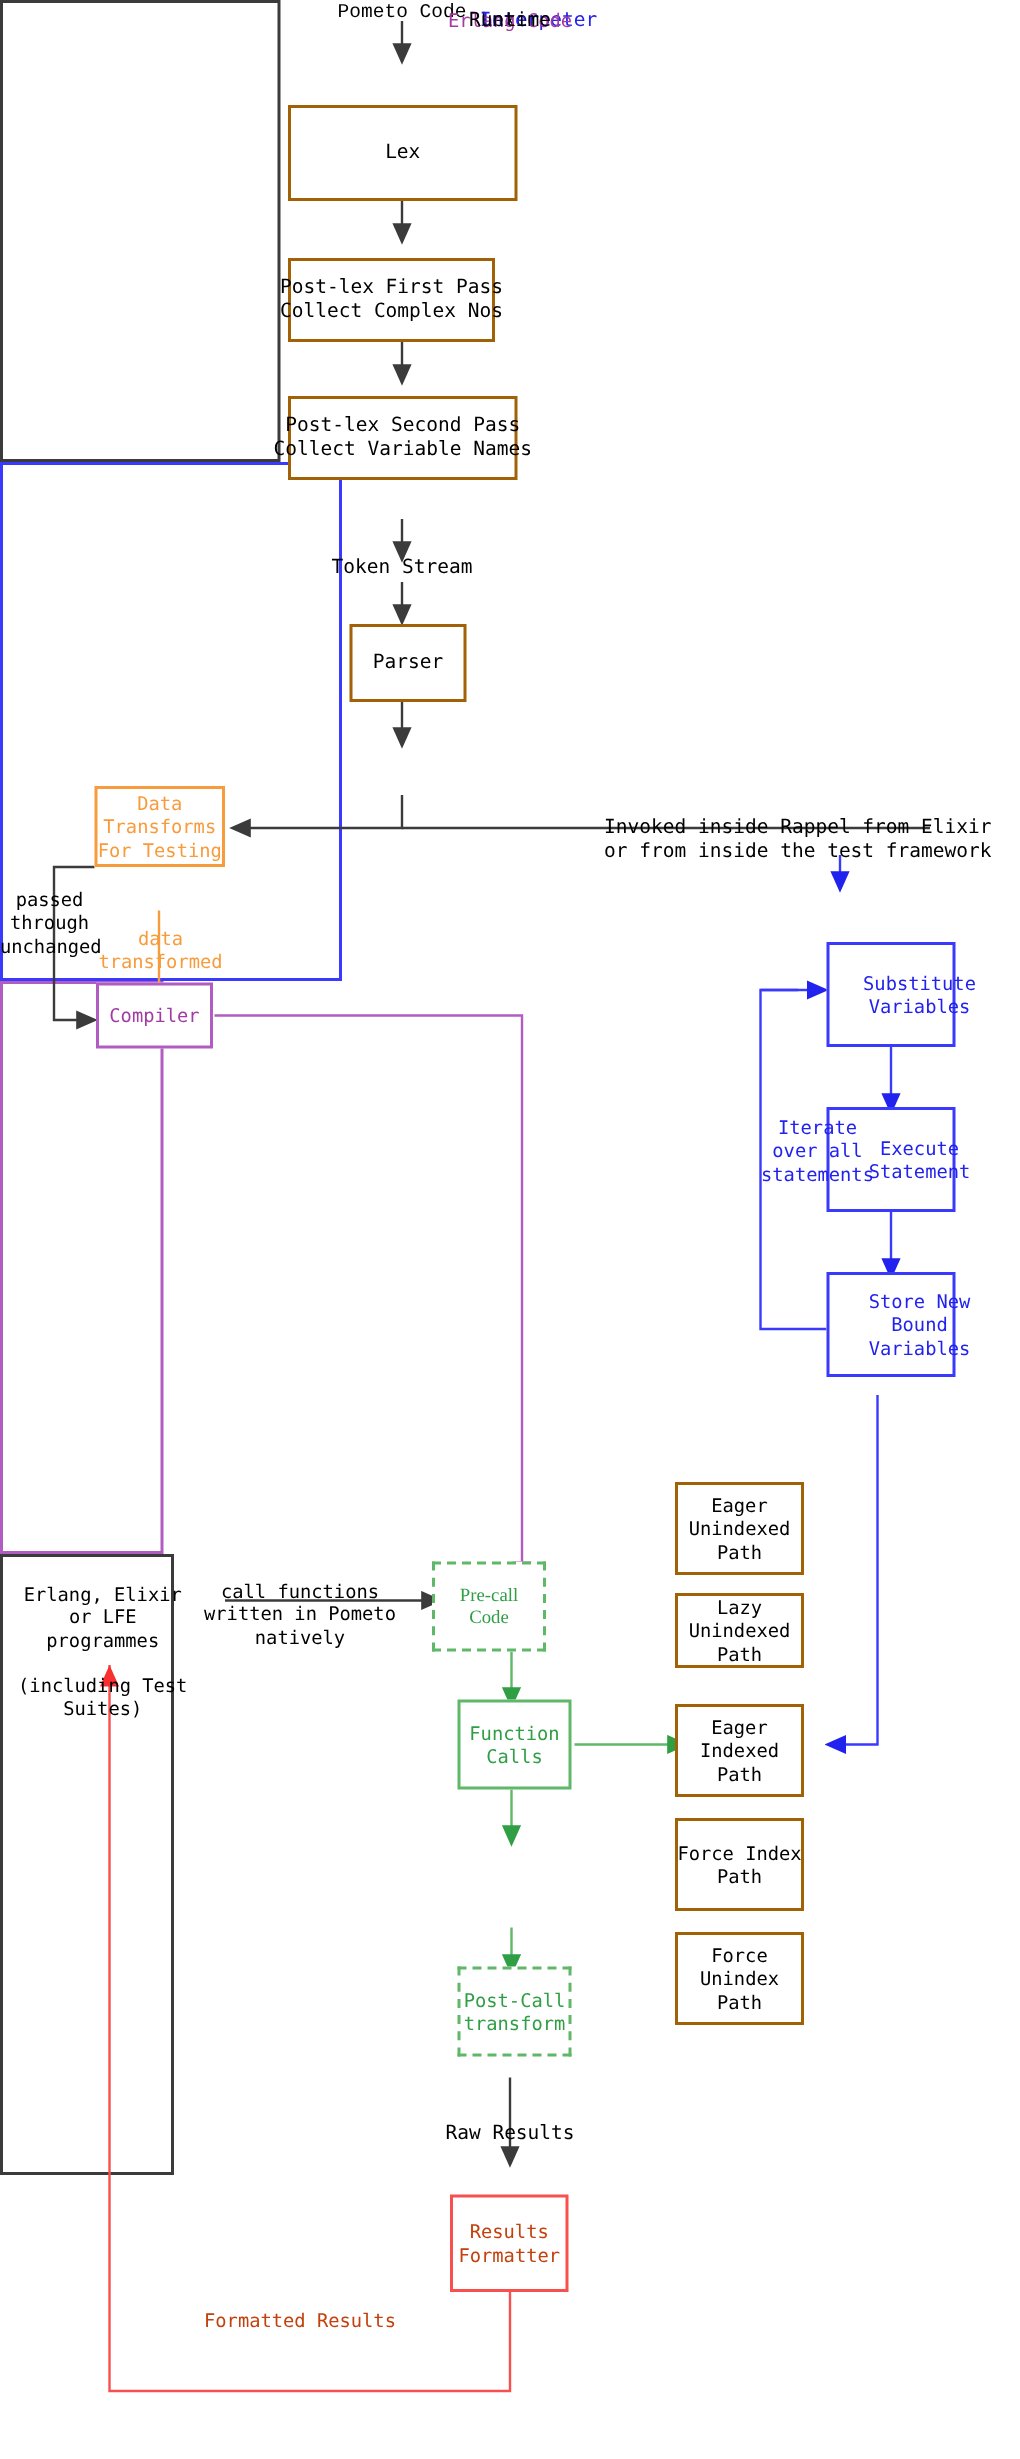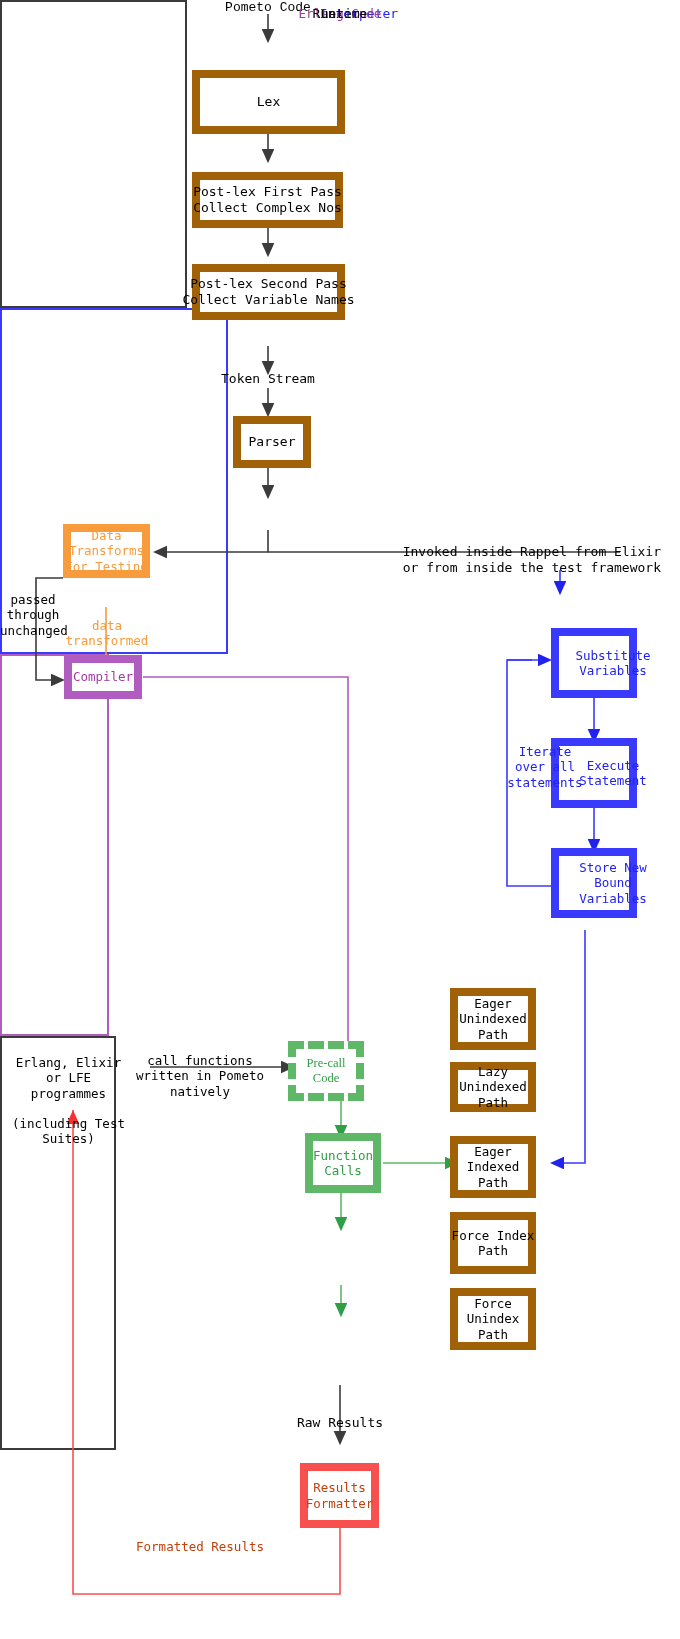--- a/index.html
+++ b/index.html
@@ -6,21 +6,21 @@
   html,body{margin:0;padding:0;background:#ffffff;}
   body{
     width:680px;height:1639px;position:relative;overflow:hidden;
     font-family:"DejaVu Sans Mono","Liberation Mono",monospace;
     color:#000;
   }
   #stage{position:absolute;left:0;top:0;width:680px;height:1639px;}
   .node{position:absolute;box-sizing:border-box;display:flex;align-items:center;
         justify-content:center;text-align:center;white-space:pre;line-height:1.22;}
   .lbl{position:absolute;white-space:pre;text-align:center;line-height:1.22;}
-  .box{border:8px solid #a16207;background:#fff;}
+  .box{border:2px solid #a16207;background:#fff;}
   .grp{border:2px solid #3b3b3b;background:#fff;}
   .grp-title{position:absolute;left:0;right:0;top:6px;text-align:center;white-space:pre;}
   .orange{color:#f89b3c;border-color:#f89b3c;}
   .purple{color:#a23ba2;border-color:#b05cc0;}
   .blue{color:#2222ee;border-color:#3a3aff;padding-left:38px;}
   .green{color:#2f9e44;border-color:#5fb868;}
   .red{color:#c2410c;border-color:#f8504f;}
   .dash{border-style:dashed;}
   svg#wires{position:absolute;left:0;top:0;width:680px;height:1639px;pointer-events:none;}
   .fs13{font-size:13px;}
@@ -89,21 +89,21 @@
       <path d="M340,1528 L340,1594 L73,1594 L73,1110" marker-end="url(#ah-r)"></path>
     </g>
   </svg>
 
   <div class="lbl fs13" style="left:168px;top:0px;width:200px;font-family:Liberation Mono, monospace;">Pometo Code</div>
 
   <div class="grp" style="left:177px;top:42px;width:183px;height:304px;">
     <div class="grp-title fs13">Lexer</div>
   </div>
   <div class="node box fs13" style="left:192px;top:70px;width:153px;height:64px;">Lex</div>
-  <div class="node box fs13" style="left:192px;top:172px;width:151px;height:56px;">Post-lex First Pass
+  <div class="node box fs13" style="left:192px;top:172px;width:138px;height:56px;">Post-lex First Pass
 Collect Complex Nos</div>
   <div class="node box fs13" style="left:192px;top:264px;width:153px;height:56px;">Post-lex Second Pass
 Collect Variable Names</div>
 
   <div class="lbl fs13" style="left:168px;top:371px;width:200px;">Token Stream</div>
 
   <div class="node box fs13" style="left:233px;top:416px;width:78px;height:52px;">Parser</div>
 
 
   <div class="node box orange fs12" style="left:63px;top:524px;width:87px;height:54px;">Data
@@ -135,20 +135,22 @@
 over all
 statements</div>
 
   <div class="grp purple" style="left:293px;top:1010px;width:105px;height:378px;">
     <div class="grp-title fs12 purple">Erlang Code</div>
   </div>
   <div class="node box dash green fs12" style="left:288px;top:1041px;width:76px;height:60px;font-family:Liberation Serif, serif;">Pre-call
 Code</div>
   <div class="node box green fs12" style="left:305px;top:1133px;width:76px;height:60px;">Function
 Calls</div>
+  <div class="node box dash green fs12" style="left:305px;top:1311px;width:76px;height:60px;">Post-Call
+transform</div>
 
   <div class="grp" style="left:438px;top:960px;width:112px;height:410px;">
     <div class="grp-title fs13">Runtime</div>
   </div>
   <div class="node box fs12" style="left:450px;top:988px;width:86px;height:62px;">Eager
 Unindexed
 Path</div>
   <div class="node box fs12" style="left:450px;top:1062px;width:86px;height:50px;">Lazy
 Unindexed
 Path</div>

